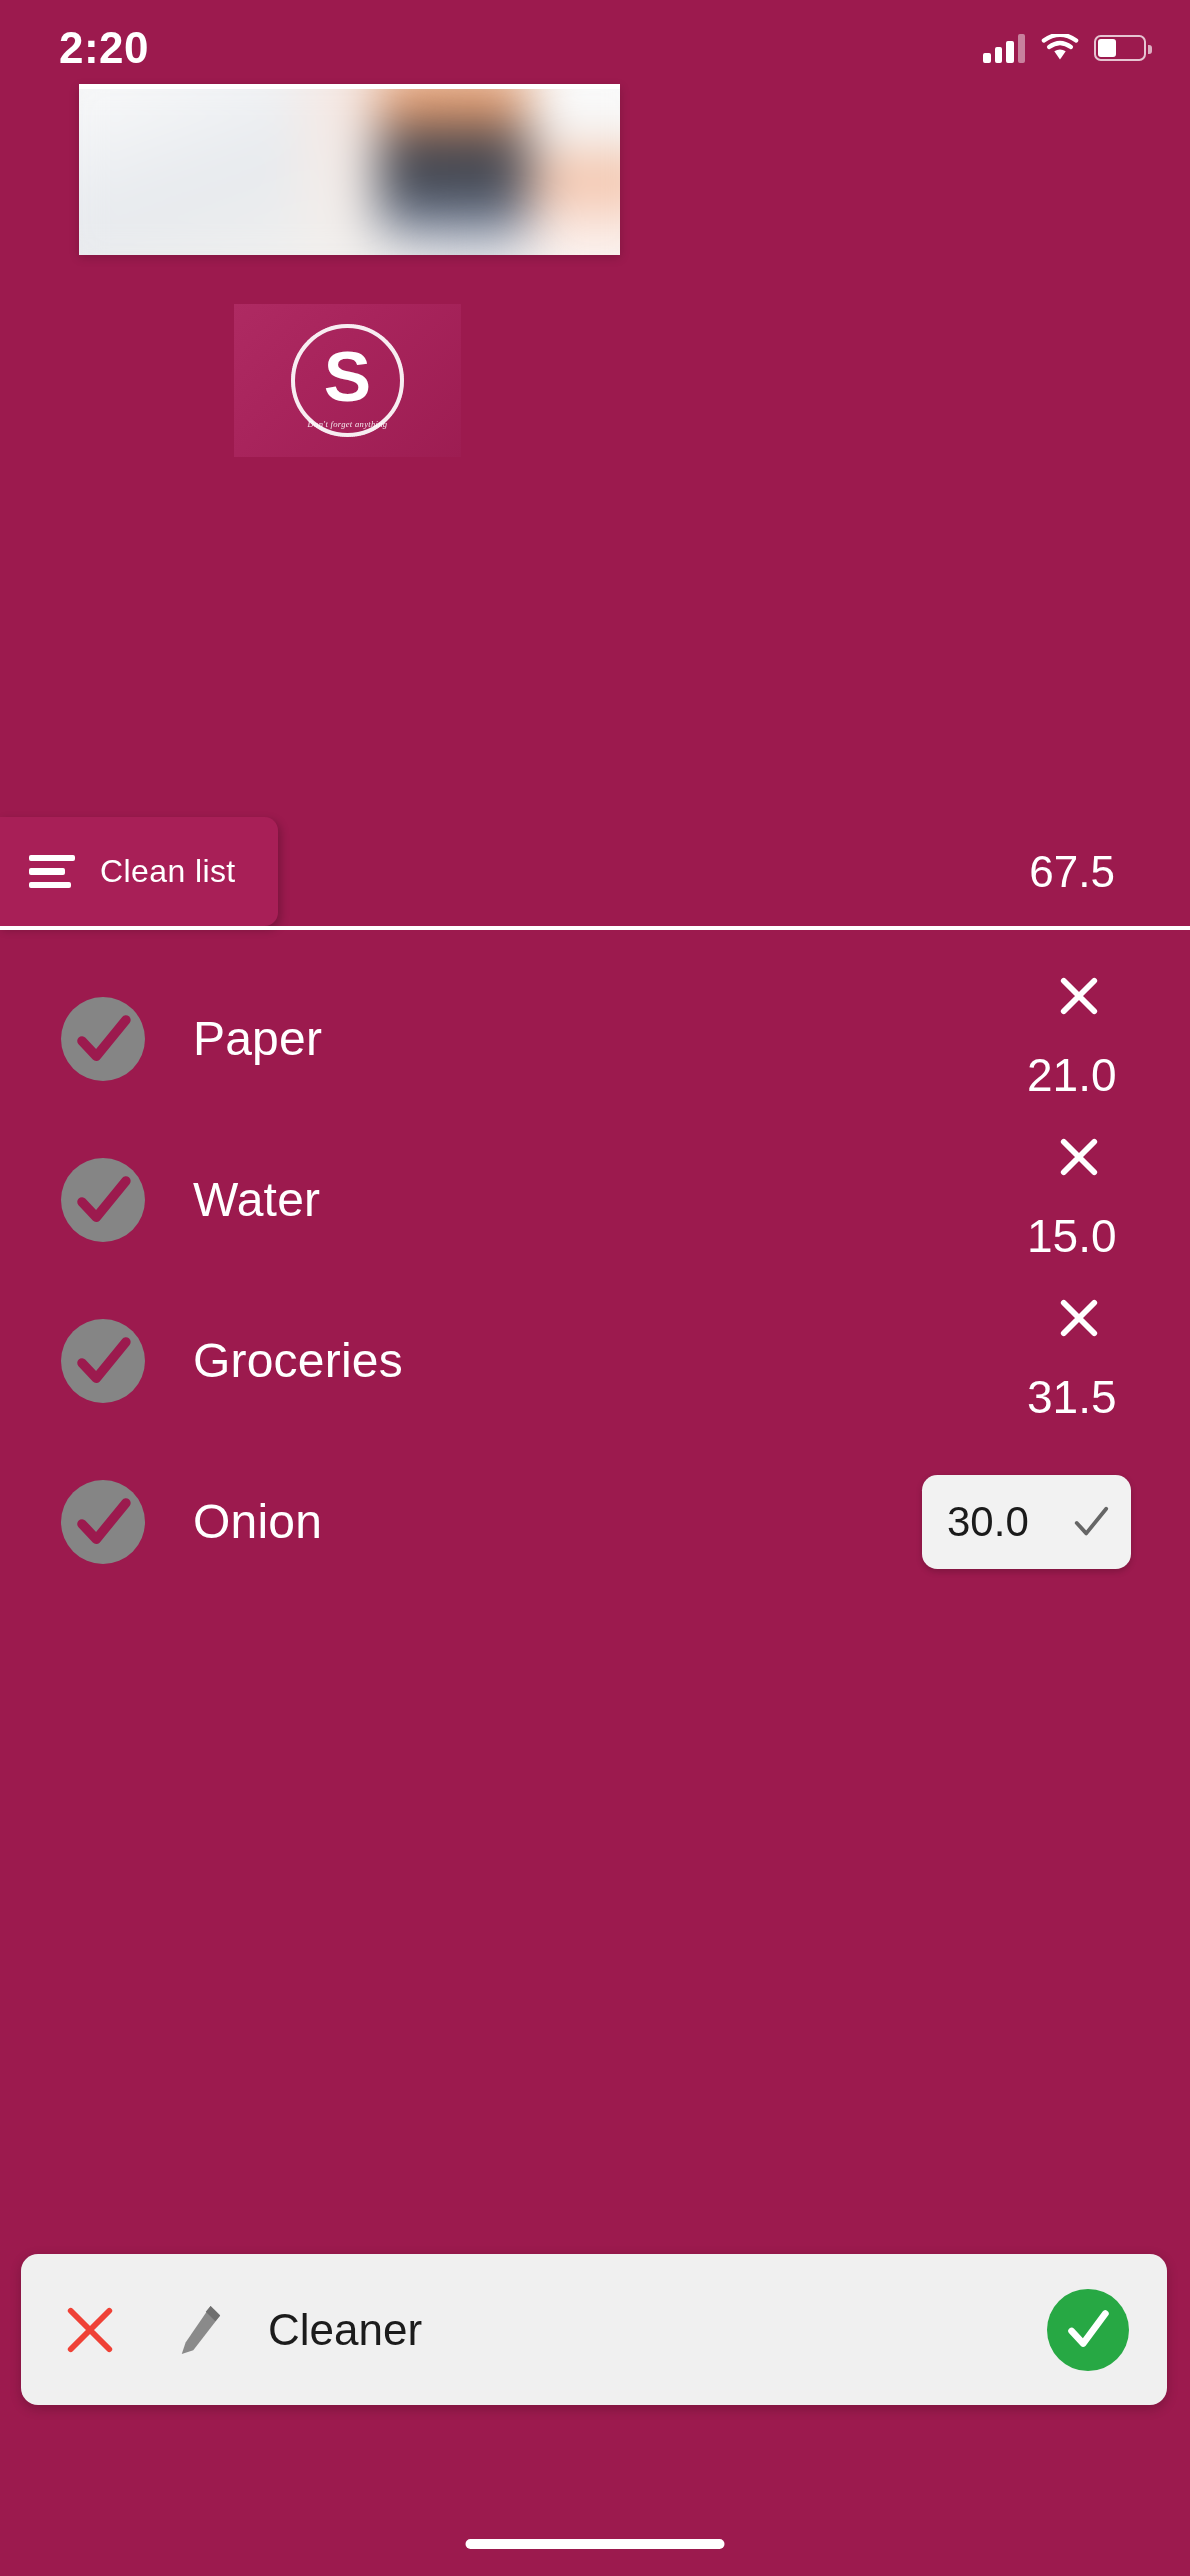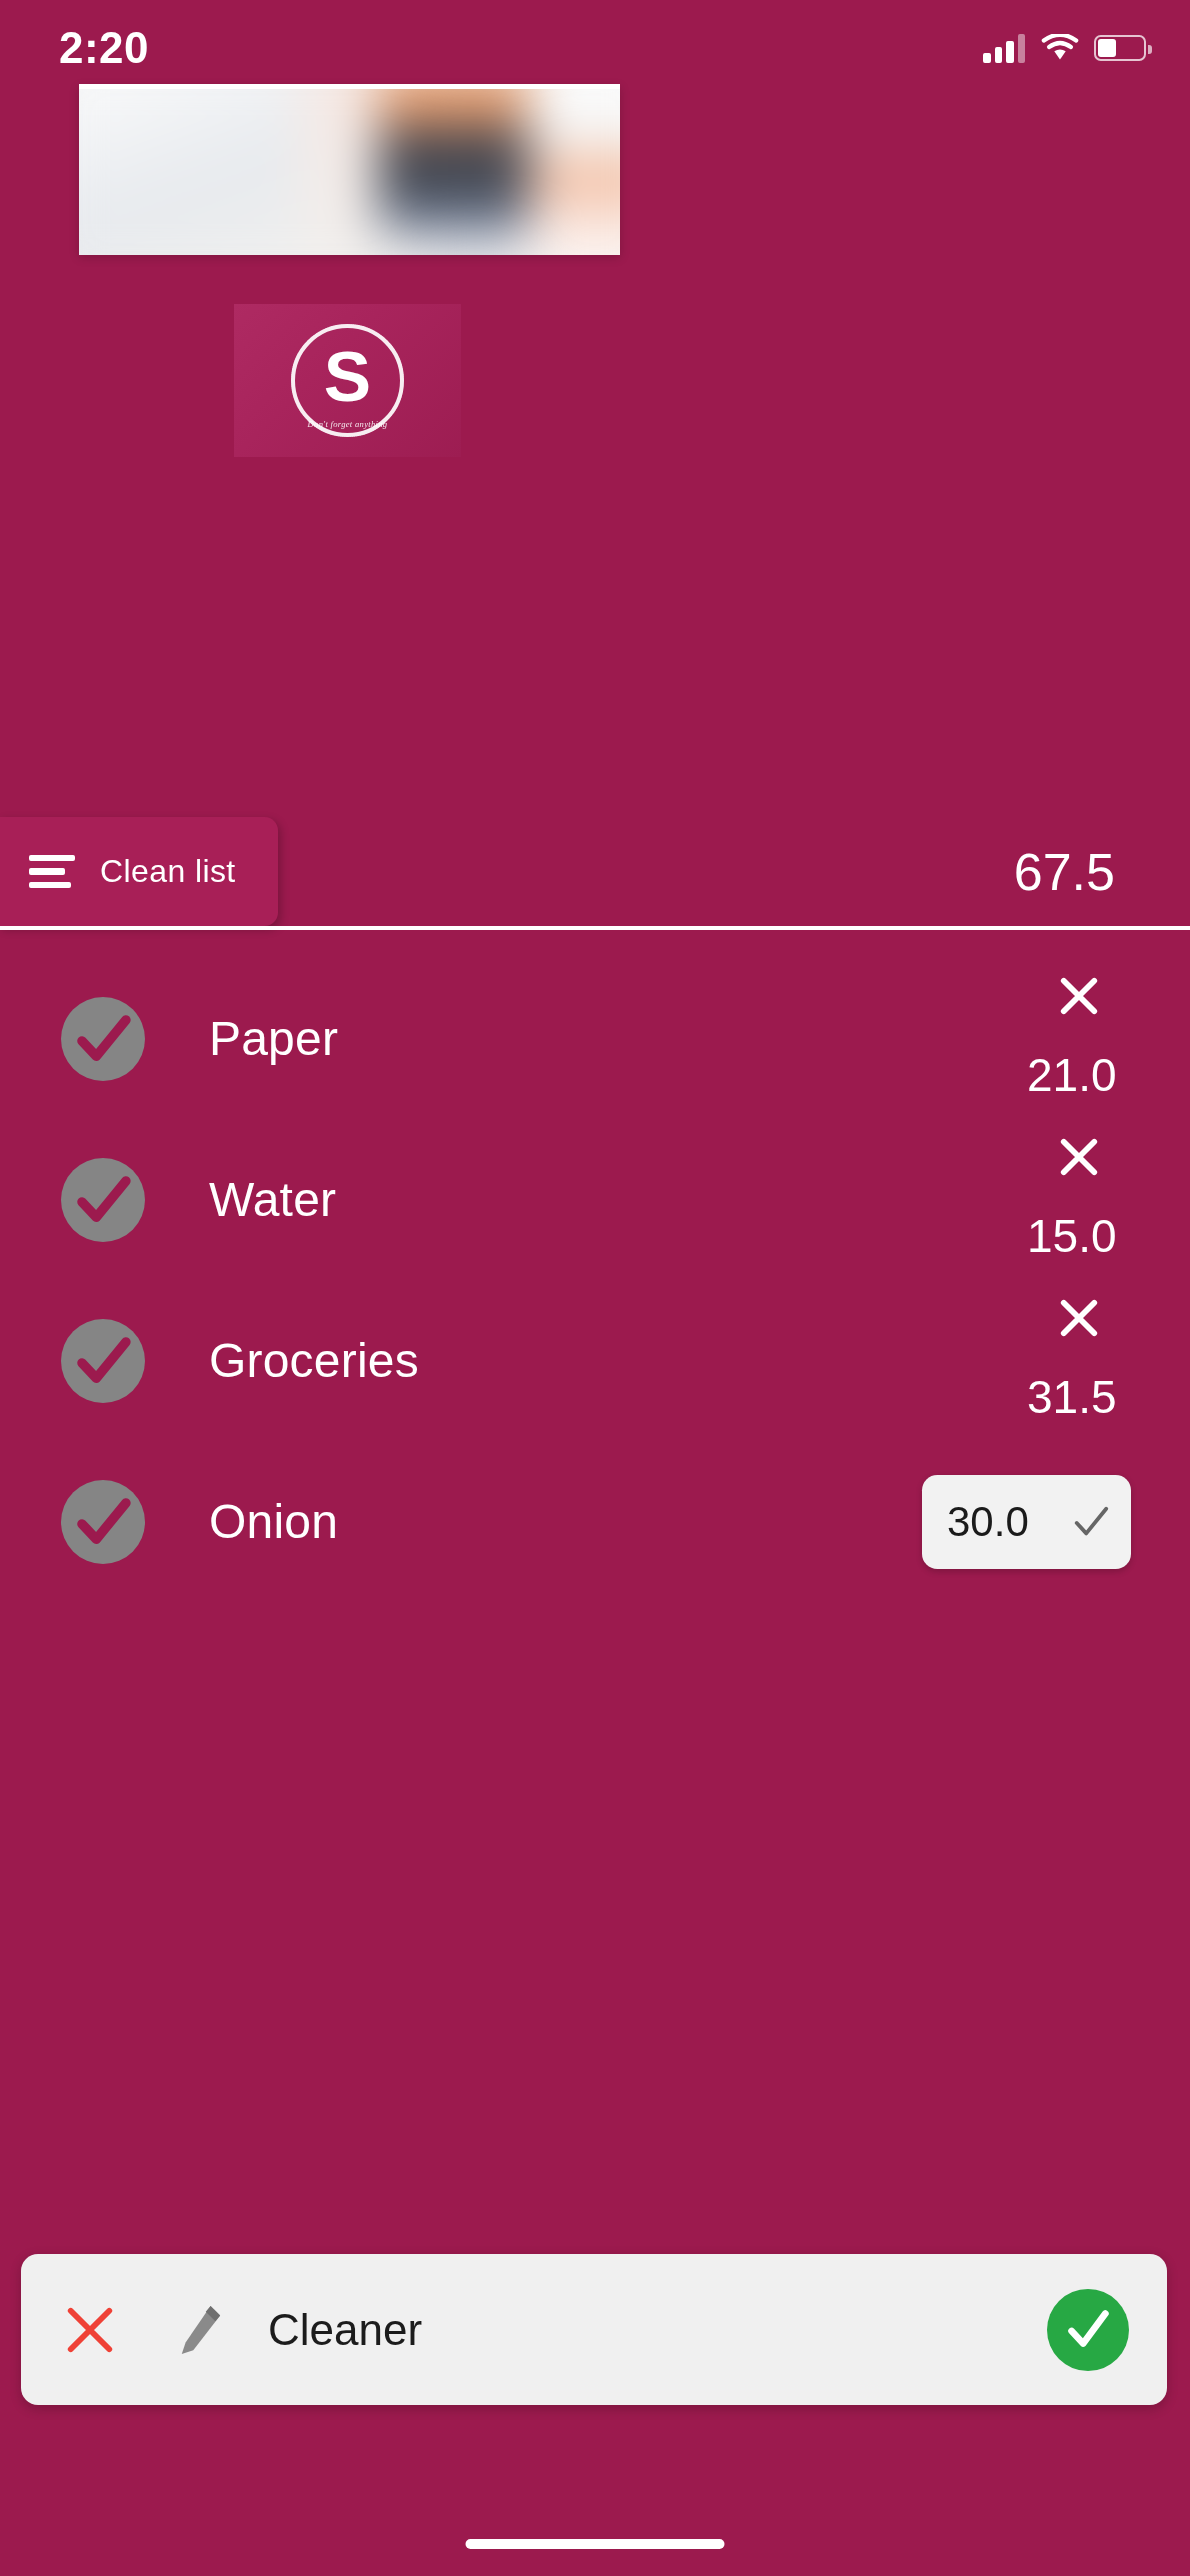--- a/index.html
+++ b/index.html
@@ -195,21 +195,21 @@
   .hamburger span:nth-child(3) { width: 92%; }
   .clean-list-label {
     color: #ffffff;
     font-size: 32px;
     letter-spacing: 0.4px;
   }
   .list-total {
     position: absolute;
     right: 75px;
     color: #ffffff;
-    font-size: 52px;
+    font-size: 44px;
   }
   .header-divider {
     position: absolute;
     left: 0; top: 926px;
     width: 1190px; height: 3.8px;
     background: #ffffff;
   }
 
   
   .items {
@@ -228,21 +228,21 @@
   }
   .check-circle {
     position: relative;
     flex: none;
     width: 84px; height: 84px;
     border-radius: 50%;
     background: #858585;
   }
   .check-circle svg { position: absolute; inset: 0; }
   .item-name {
-    margin-left: 64px;
+    margin-left: 48px;
     color: #ffffff;
     font-size: 48px;
     letter-spacing: 0.2px;
   }
   .item-right {
     margin-left: auto;
     display: flex;
     align-items: center;
     gap: 31px;
     flex-direction: column;

